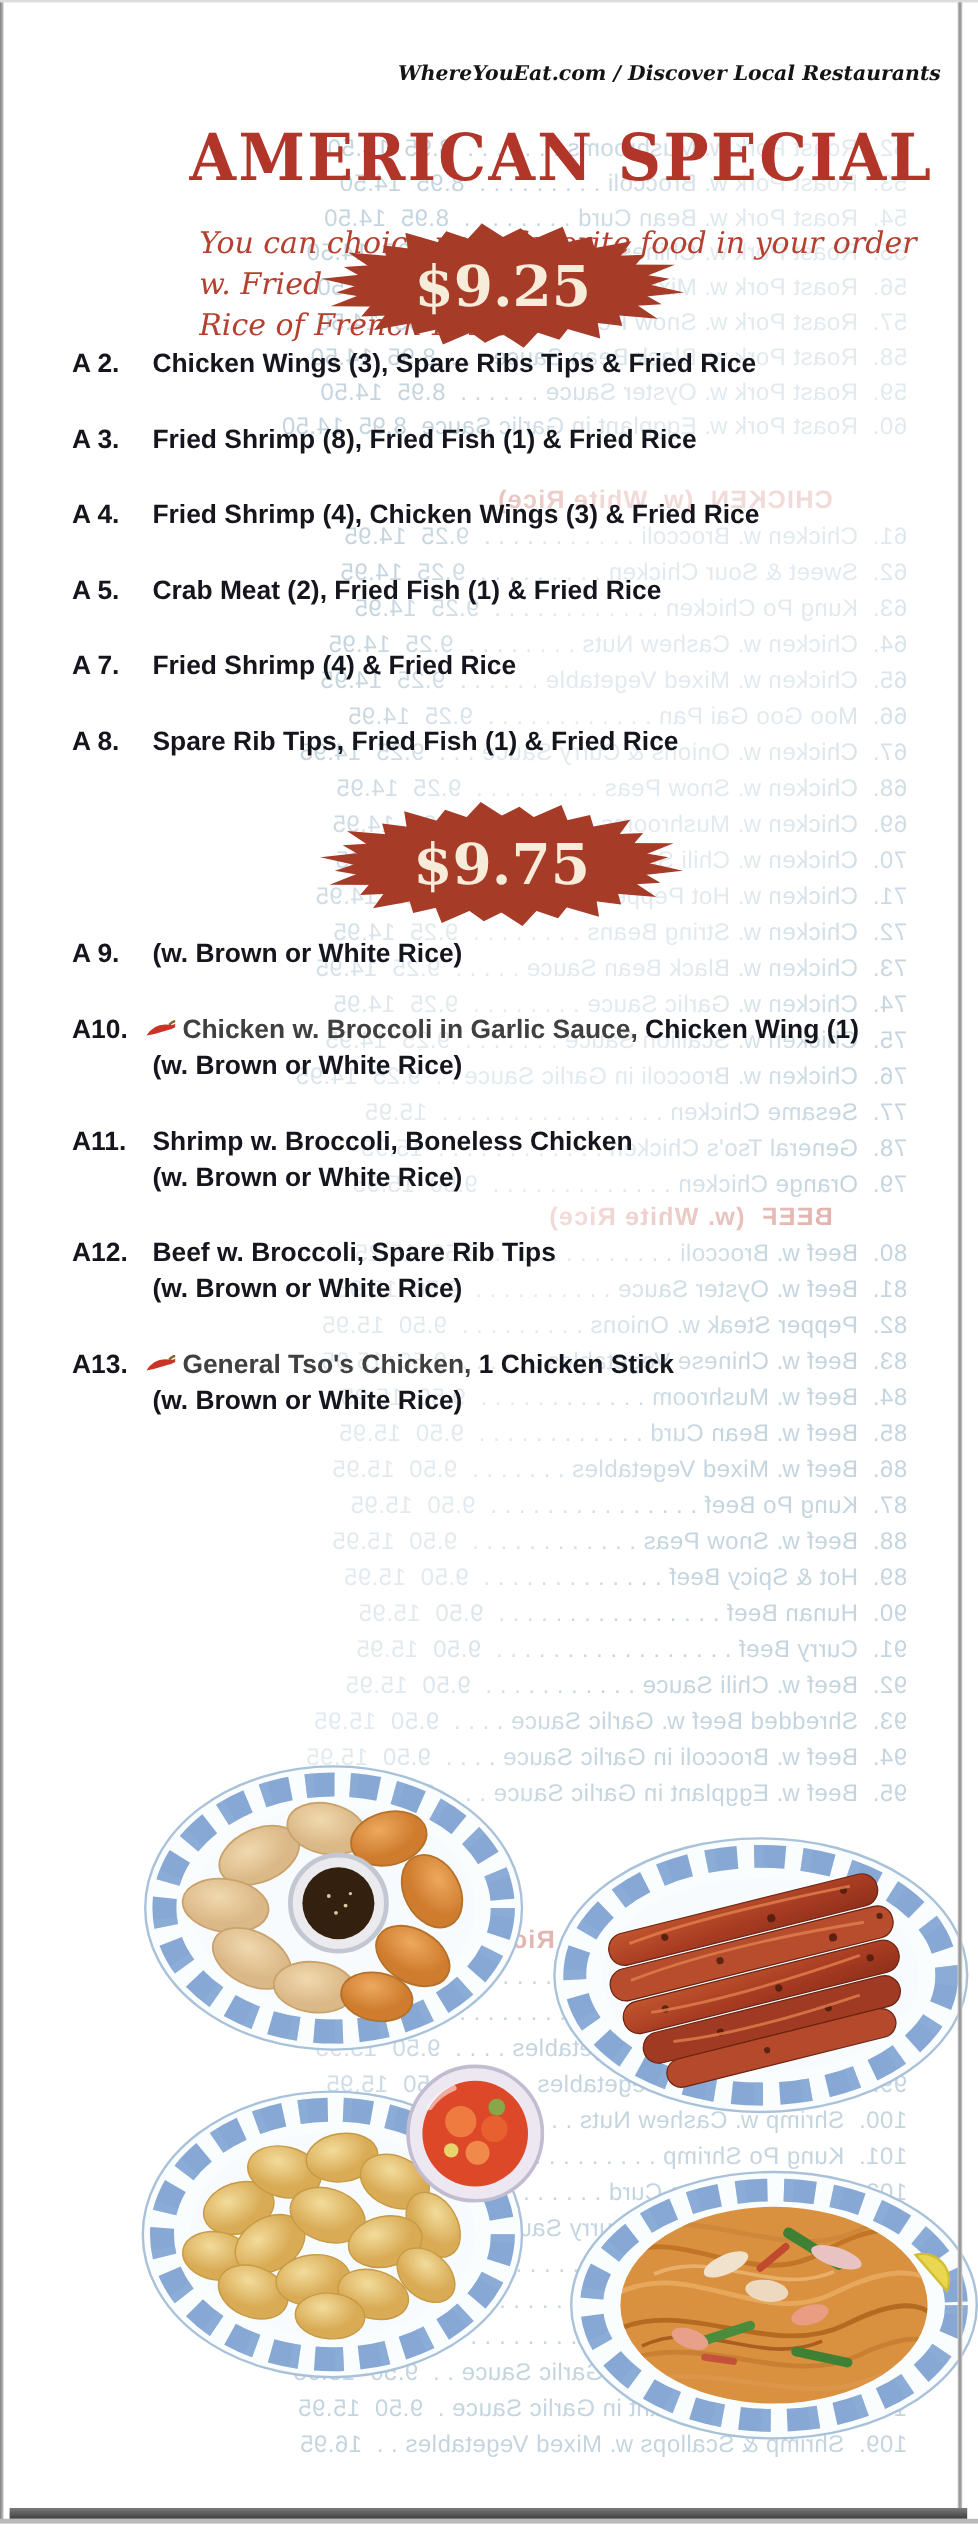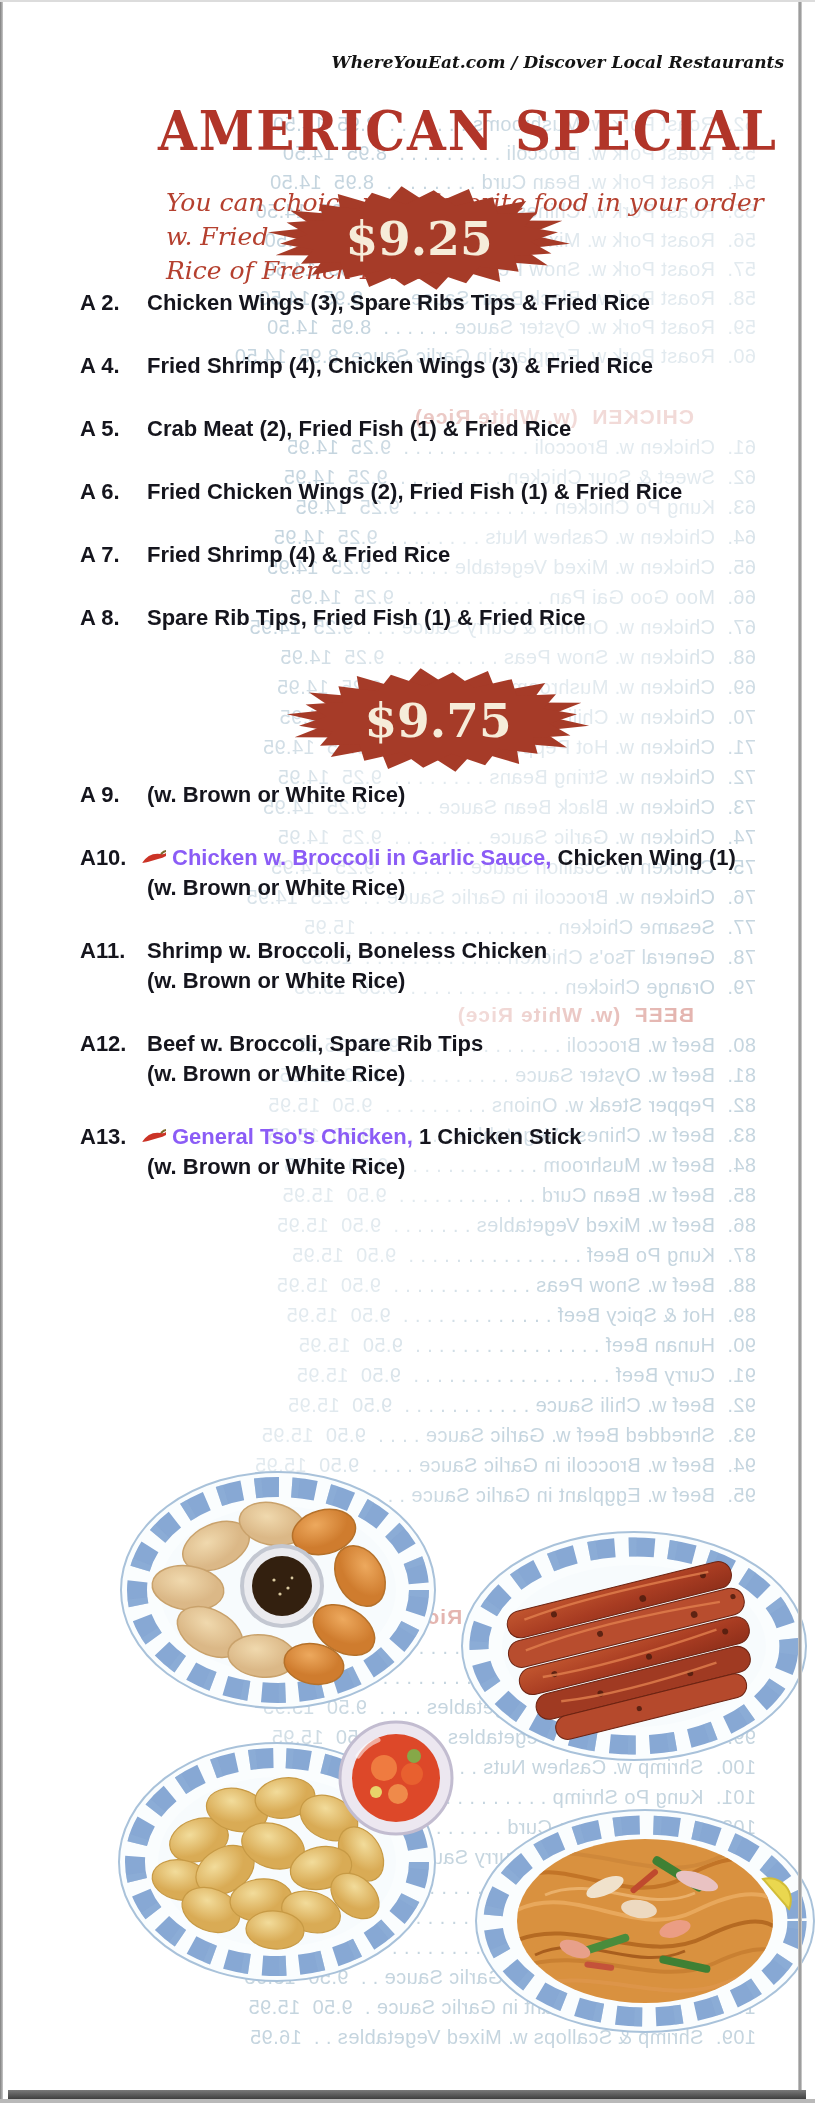--- a/index.html
+++ b/index.html
@@ -27,24 +27,24 @@
   .tagline{position:absolute;top:26px;right:8px;font-family:"DejaVu Serif","Liberation Serif",serif;
            font-style:italic;font-weight:600;font-size:17px;color:#141414;}
   .title{position:absolute;top:76px;left:134px;margin:0;font-family:"DejaVu Serif","Liberation Serif",serif;
          font-weight:bold;font-size:50px;letter-spacing:2px;color:#b13529;transform:scaleY(1.08);}
   .subtitle{position:absolute;top:160px;left:142px;font-family:"DejaVu Serif","Liberation Serif",serif;
             font-style:italic;font-size:25px;line-height:34px;color:#b5402f;}
 
   .burstwrap{position:absolute;top:158px;left:240px;width:310px;height:112px;}
   .burst-label{fill:#f6ecd9;font-family:"DejaVu Serif","Liberation Serif",serif;font-weight:bold;font-size:47px;}
 
-  .items{position:absolute;top:262px;left:56px;width:716px;}
+  .items{position:absolute;top:262px;left:36px;width:716px;}
   .mi{display:flex;margin-bottom:33px;color:#15151d;font-weight:bold;font-size:22px;line-height:30px;}
   .mi .num{width:67px;flex:0 0 67px;}
-  .mi .red{color:#8b5cf6;}
+  .mi .red{color:#404040;}
   .pep{display:inline-block;margin:0 5px 0 -6px;position:relative;top:1px;}
   .burst-flow{position:relative;width:310px;height:108px;margin:18px auto 6px auto;}
 
   .photo{position:absolute;}
   figure{margin:0;}
 </style>
 </head>
 <body>
 
 <div class="scan">
@@ -67,35 +67,35 @@
 
     <div class="items">
       <div id="group1">
           <div class="mi">
             <span class="num">A 2.</span>
             <div class="txt">
               <div class="l1"><span>Chicken Wings (3), Spare Ribs Tips &amp; Fried Rice</span></div>
             </div>
           </div>
           <div class="mi">
+            <span class="num">A 3.</span>
+            <div class="txt">
+              <div class="l1"><span>Fried Shrimp (8), Fried Fish (1) &amp; Fried Rice</span></div>
+            </div>
+          </div>
+          <div class="mi">
             <span class="num">A 4.</span>
             <div class="txt">
               <div class="l1"><span>Fried Shrimp (4), Chicken Wings (3) &amp; Fried Rice</span></div>
             </div>
           </div>
           <div class="mi">
             <span class="num">A 5.</span>
             <div class="txt">
               <div class="l1"><span>Crab Meat (2), Fried Fish (1) &amp; Fried Rice</span></div>
-            </div>
-          </div>
-          <div class="mi">
-            <span class="num">A 6.</span>
-            <div class="txt">
-              <div class="l1"><span>Fried Chicken Wings (2), Fried Fish (1) &amp; Fried Rice</span></div>
             </div>
           </div>
           <div class="mi">
             <span class="num">A 7.</span>
             <div class="txt">
               <div class="l2">Fried Shrimp (4) &amp; Fried Rice</div>
             </div>
           </div>
           <div class="mi">
             <span class="num">A 8.</span>

